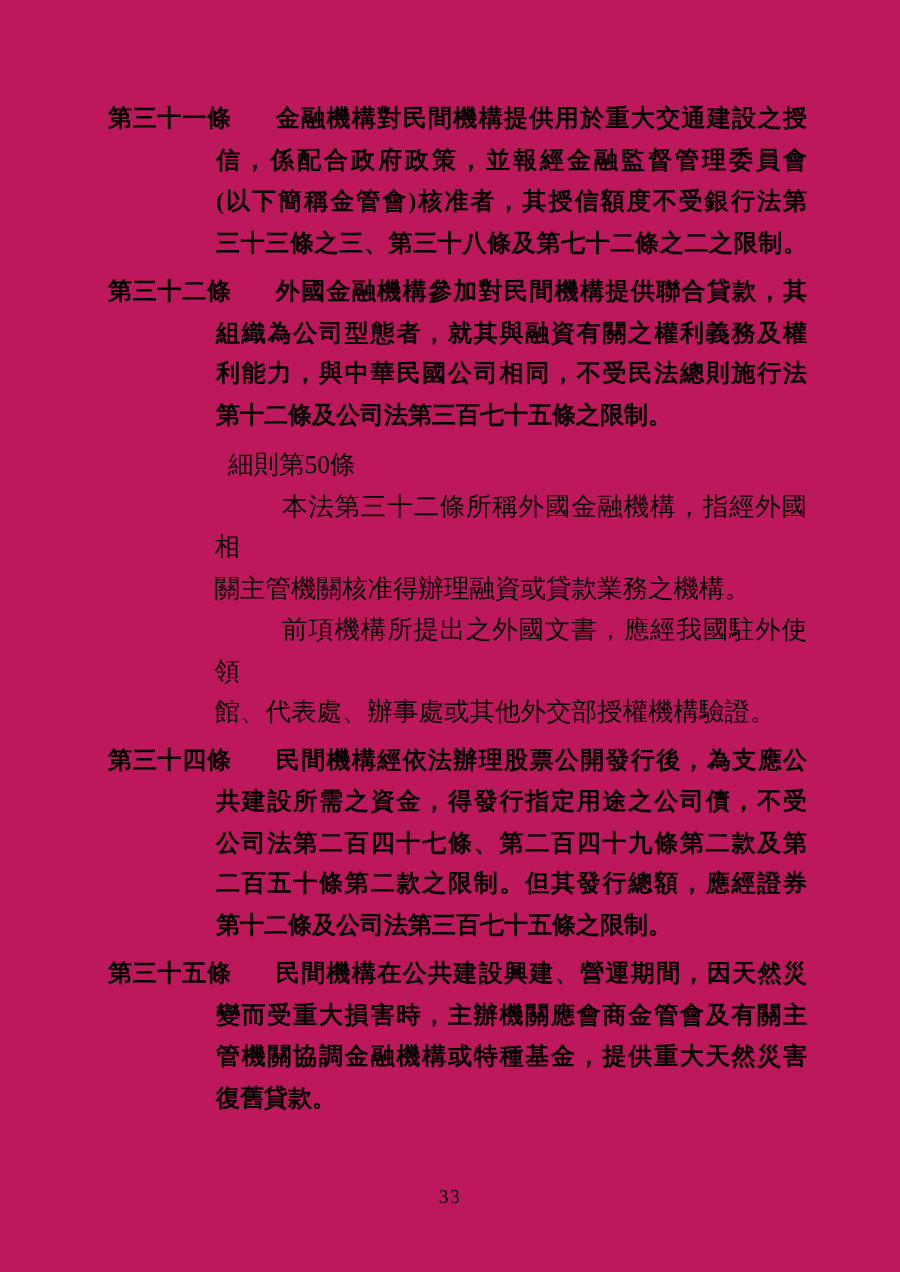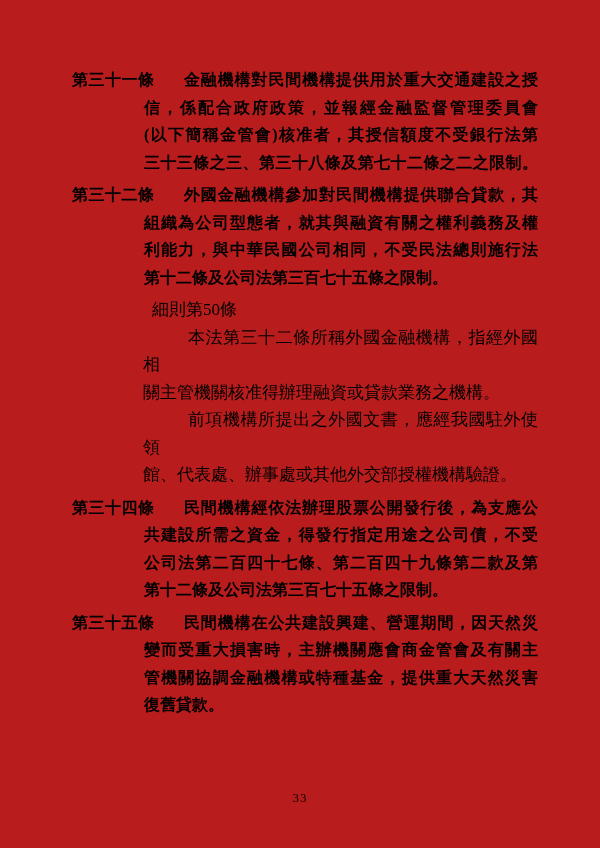--- a/index.html
+++ b/index.html
@@ -1,20 +1,20 @@
 <!DOCTYPE html>
 <html><head>
 <meta charset="utf-8">
 <style>
   html,body { margin:0; padding:0; background:#e8e8e8; }
   .page {
     position:relative;
     width:600px; height:848px;
     margin:0 auto;
-    background:#b91c1c;
+    background:#be185d;
     box-sizing:border-box;
     padding:66px 62px 0 72px;
     font-family:"Liberation Serif","DejaVu Serif",serif;
     color:#000;
     overflow:hidden;
   }
   .article {
     font-size:16px;
     line-height:27.5px;
     font-weight:700;
@@ -76,20 +76,21 @@
     <div class="line">關主管機關核准得辦理融資或貸款業務之機構。</div>
     <div class="line fill ann-first">前項機構所提出之外國文書，應經我國駐外使領</div>
     <div class="line">館、代表處、辦事處或其他外交部授權機構驗證。</div>
   </section>
 
 
   <section class="article">
     <div class="line fill"><span class="lbl">第三十四條</span><span>民間機構經依法辦理股票公開發行後，為支應公</span></div>
     <div class="line fill cont">共建設所需之資金，得發行指定用途之公司債，不受</div>
     <div class="line fill cont">公司法第二百四十七條、第二百四十九條第二款及第</div>
+    <div class="line fill cont">二百五十條第二款之限制。但其發行總額，應經證券</div>
     <div class="line cont">第十二條及公司法第三百七十五條之限制。</div>
   </section>
 
   <section class="article">
     <div class="line fill"><span class="lbl">第三十五條</span><span>民間機構在公共建設興建、營運期間，因天然災</span></div>
     <div class="line fill cont">變而受重大損害時，主辦機關應會商金管會及有關主</div>
     <div class="line fill cont">管機關協調金融機構或特種基金，提供重大天然災害</div>
     <div class="line cont">復舊貸款。</div>
   </section>
 

